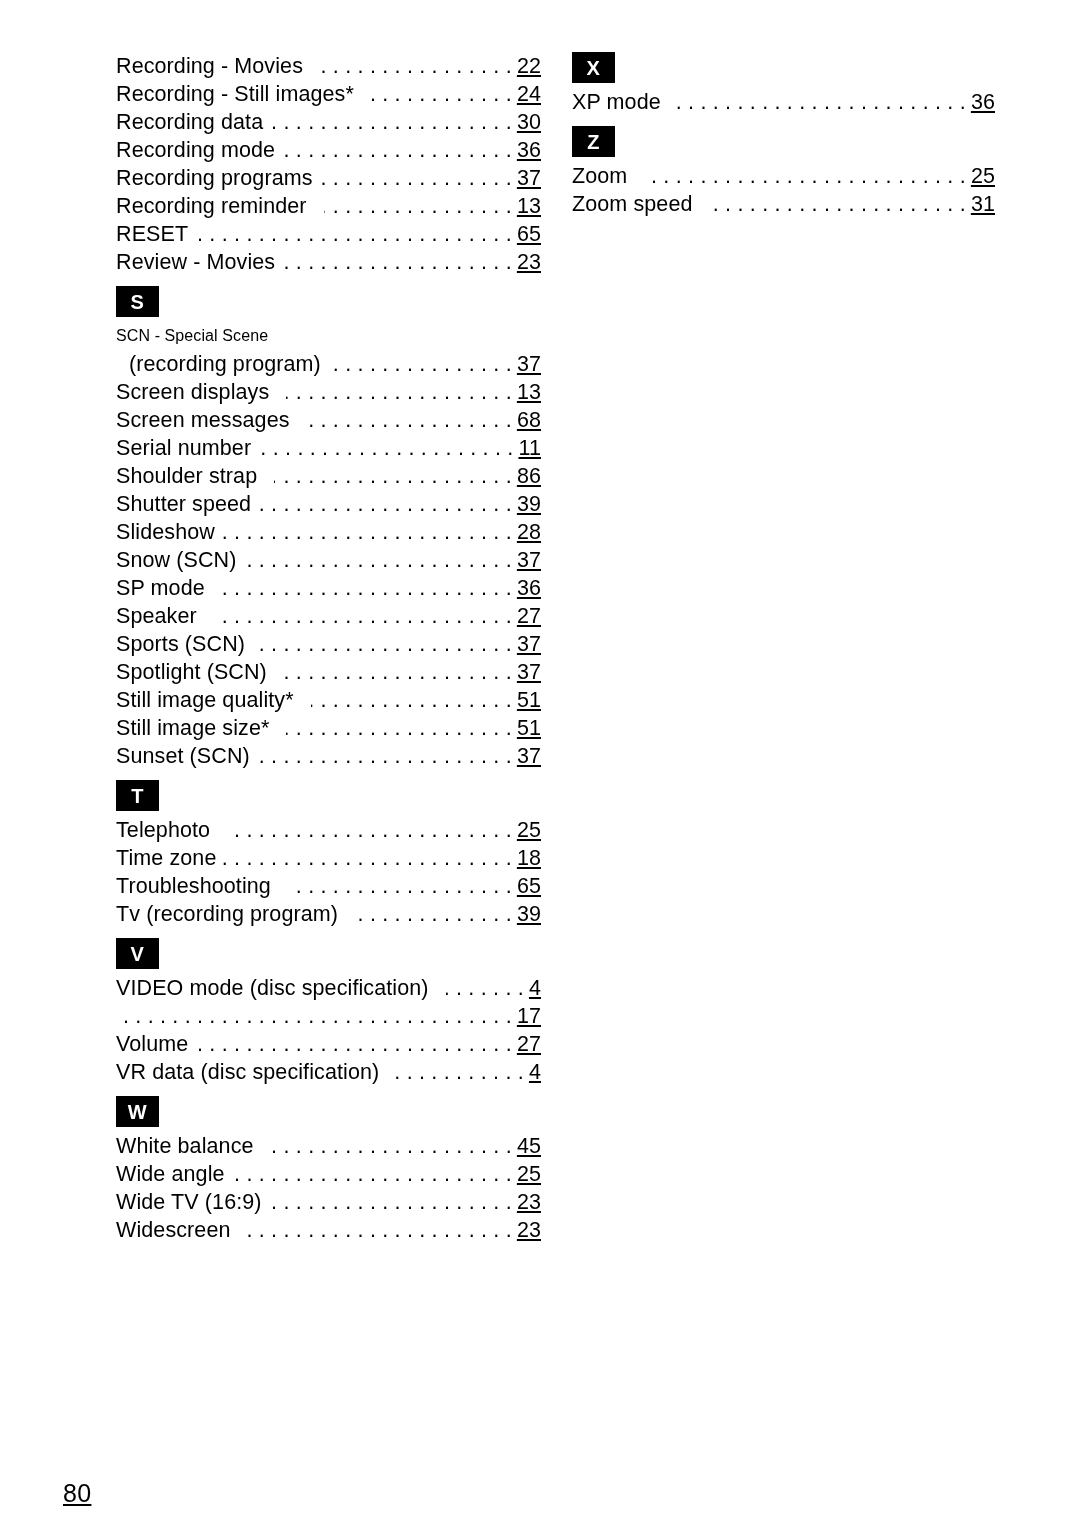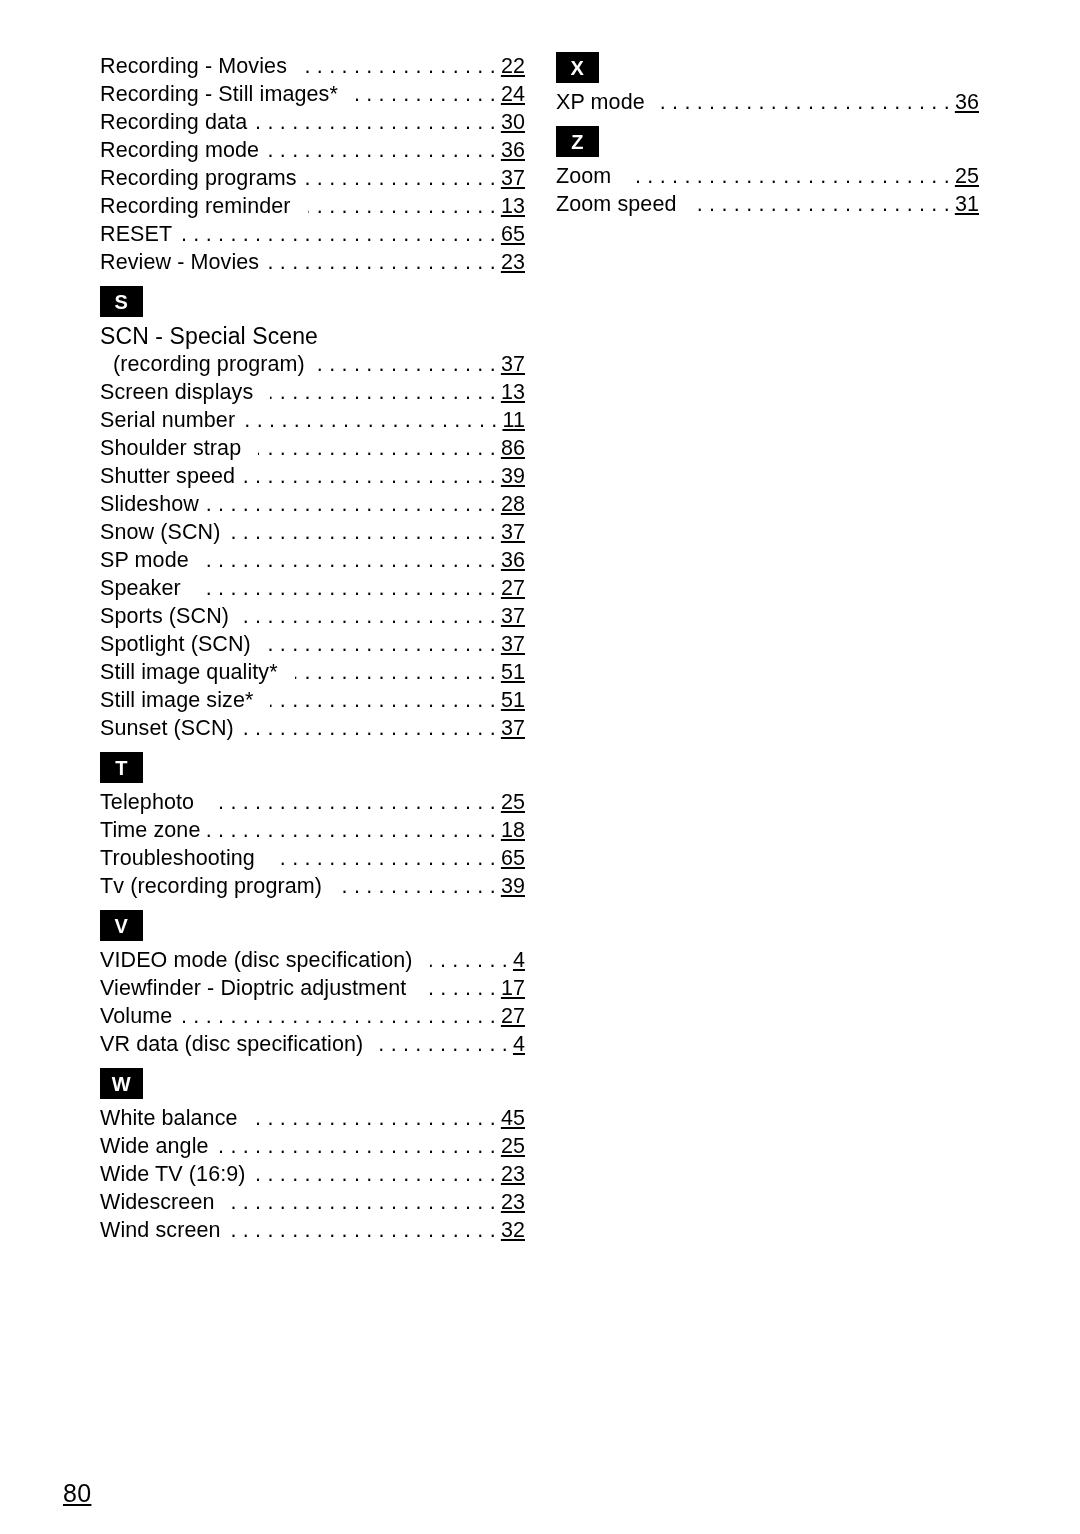--- a/index.html
+++ b/index.html
@@ -17,21 +17,21 @@
     overflow: hidden;
   }
 
   .page {
     position: absolute;
     inset: 0;
   }
 
   .columns {
     position: absolute;
-    left: 0;
+    left: 16px;
     top: 0;
     width: 924px;
     height: 1430px;
   }
 
   .column {
     position: absolute;
     top: 52px;
   }
   .column-left  { left: 100px; width: 425px; }
@@ -72,21 +72,21 @@
     padding-left: 5px;
     text-align: right;
     text-decoration: underline;
   }
   
   .entry.gap .label { padding-right: 17px; }
 
   
   .entry-wrap-head {
     height: 28px;
-    font-size: 23px;
+    font-size: 16px;
     line-height: 28px;
     letter-spacing: 0.1px;
     white-space: nowrap;
   }
   .entry.indented .label { padding-left: 13px; }
 
   
   .section-head {
     width: 43px;
     height: 31px;
@@ -170,20 +170,25 @@
         <div class="entry indented">
           <span class="label">(recording program)</span>
           <span class="leader"></span>
           <span class="pageno">37</span>
         </div>
         <div class="entry gap">
           <span class="label">Screen displays</span>
           <span class="leader"></span>
           <span class="pageno">13</span>
         </div>
+        <div class="entry gap">
+          <span class="label">Screen messages</span>
+          <span class="leader"></span>
+          <span class="pageno">68</span>
+        </div>
         <div class="entry">
           <span class="label">Serial number</span>
           <span class="leader"></span>
           <span class="pageno">11</span>
         </div>
         <div class="entry gap">
           <span class="label">Shoulder strap</span>
           <span class="leader"></span>
           <span class="pageno">86</span>
         </div>
@@ -262,21 +267,20 @@
         </div>
         <div class="section-head">
           <span class="letter">V</span>
         </div>
         <div class="entry gap">
           <span class="label">VIDEO mode (disc specification)</span>
           <span class="leader"></span>
           <span class="pageno">4</span>
         </div>
         <div class="entry gap">
-          <span class="label">Viewfinder - Dioptric adjustment</span>
           <span class="leader"></span>
           <span class="pageno">17</span>
         </div>
         <div class="entry">
           <span class="label">Volume</span>
           <span class="leader"></span>
           <span class="pageno">27</span>
         </div>
         <div class="entry gap">
           <span class="label">VR data (disc specification)</span>
@@ -298,25 +302,20 @@
         </div>
         <div class="entry">
           <span class="label">Wide TV (16:9)</span>
           <span class="leader"></span>
           <span class="pageno">23</span>
         </div>
         <div class="entry gap">
           <span class="label">Widescreen</span>
           <span class="leader"></span>
           <span class="pageno">23</span>
-        </div>
-        <div class="entry">
-          <span class="label">Wind screen</span>
-          <span class="leader"></span>
-          <span class="pageno">32</span>
         </div>
       </div>
     <div class="column column-right">
         <div class="section-head first">
           <span class="letter">X</span>
         </div>
         <div class="entry">
           <span class="label">XP mode</span>
           <span class="leader"></span>
           <span class="pageno">36</span>

